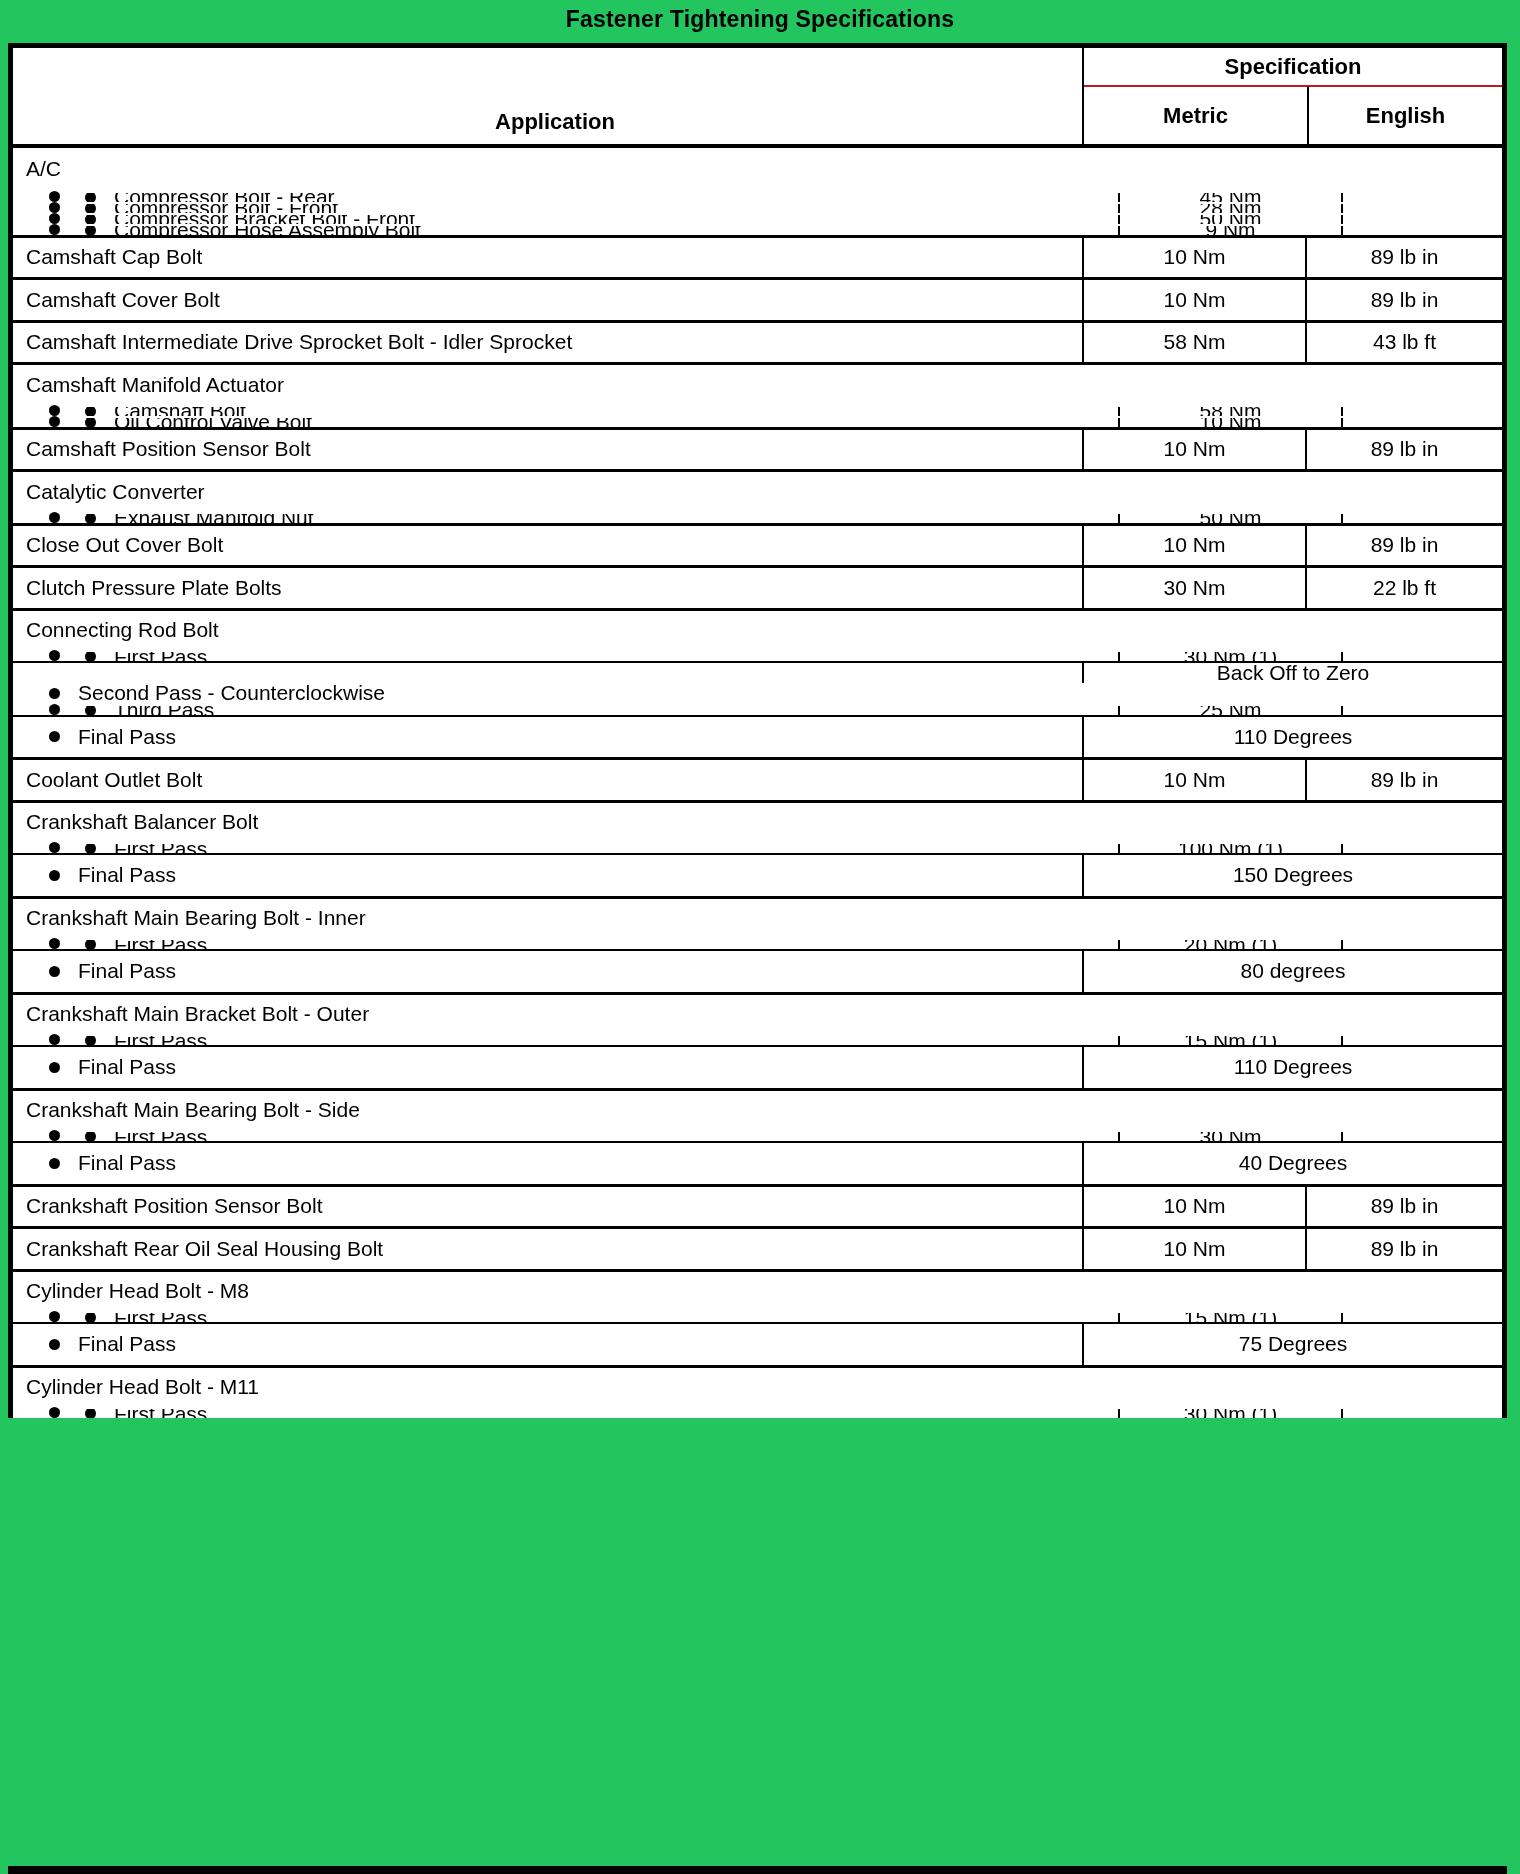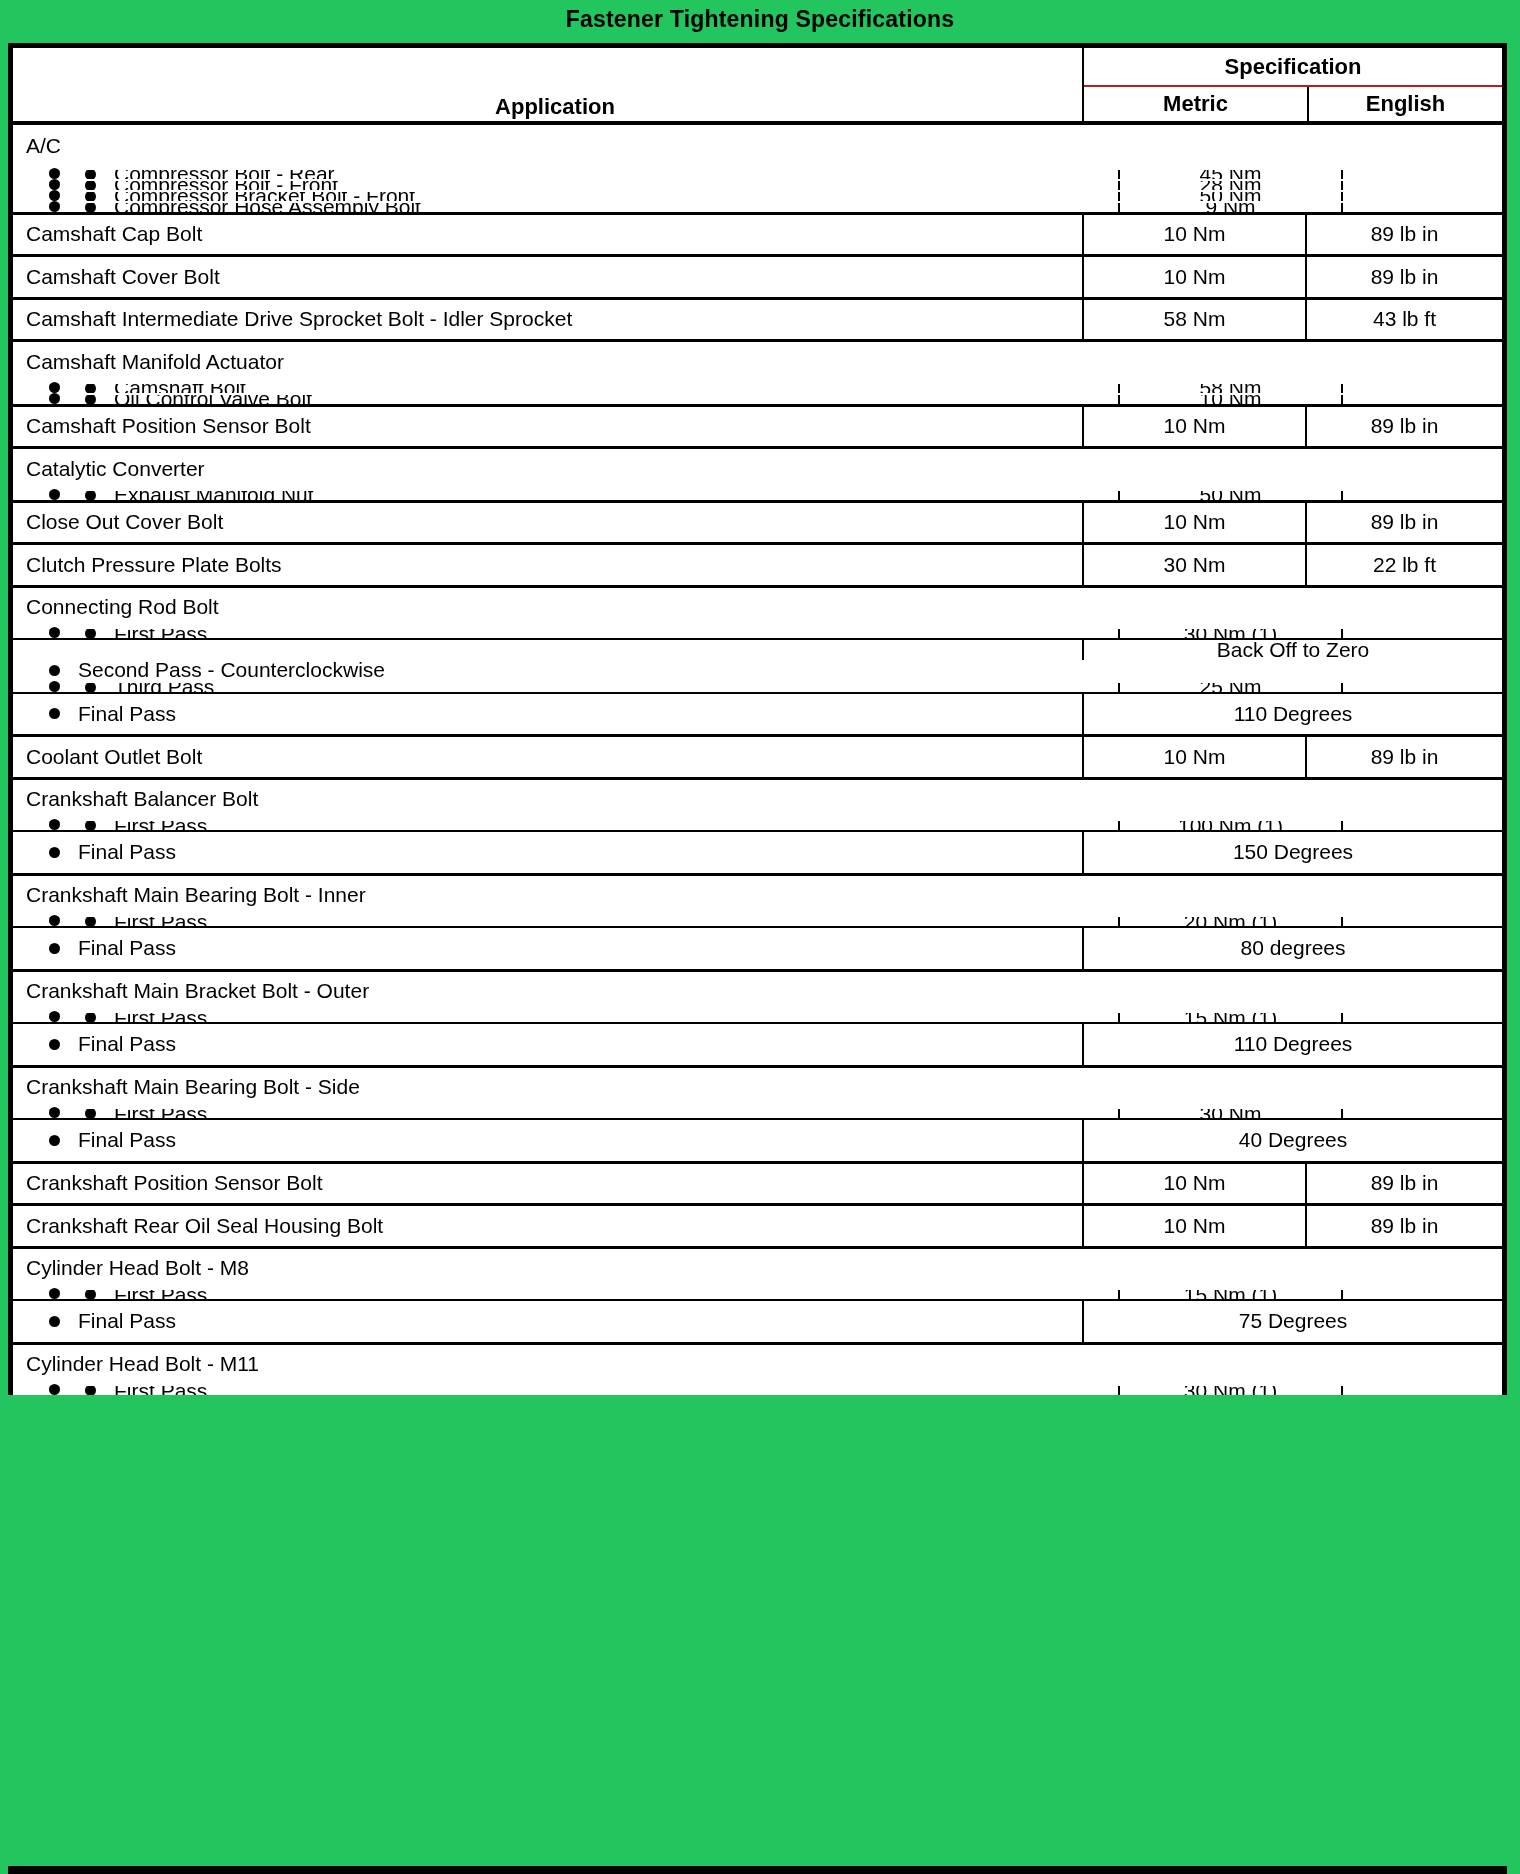--- a/index.html
+++ b/index.html
@@ -35,39 +35,39 @@
   
   .thead {
     display: grid;
     grid-template-columns: 1069px 1fr;
     border-bottom: 4px solid #000;
   }
   .app-header {
     display: flex;
     align-items: flex-end;
     justify-content: center;
-    padding-bottom: 1px;
+    padding-bottom: 9px;
     font-size: 22px;
     font-weight: bold;
     margin-left: 15px;
   }
   .spec-block { border-left: 2px solid #000; }
   .spec-title {
     height: 37px;
     border-bottom: 2px solid #b91c1c;
     display: flex;
     align-items: center;
     justify-content: center;
     font-size: 22px;
     font-weight: bold;
   }
   .me-row {
     display: grid;
     grid-template-columns: 223px 1fr;
-    height: 34px;
+    height: 57px;
   }
   .metric-header, .english-header {
     display: flex;
     align-items: center;
     justify-content: center;
     font-size: 22px;
     font-weight: bold;
   }
   .english-header { border-left: 2px solid #000; }
   

